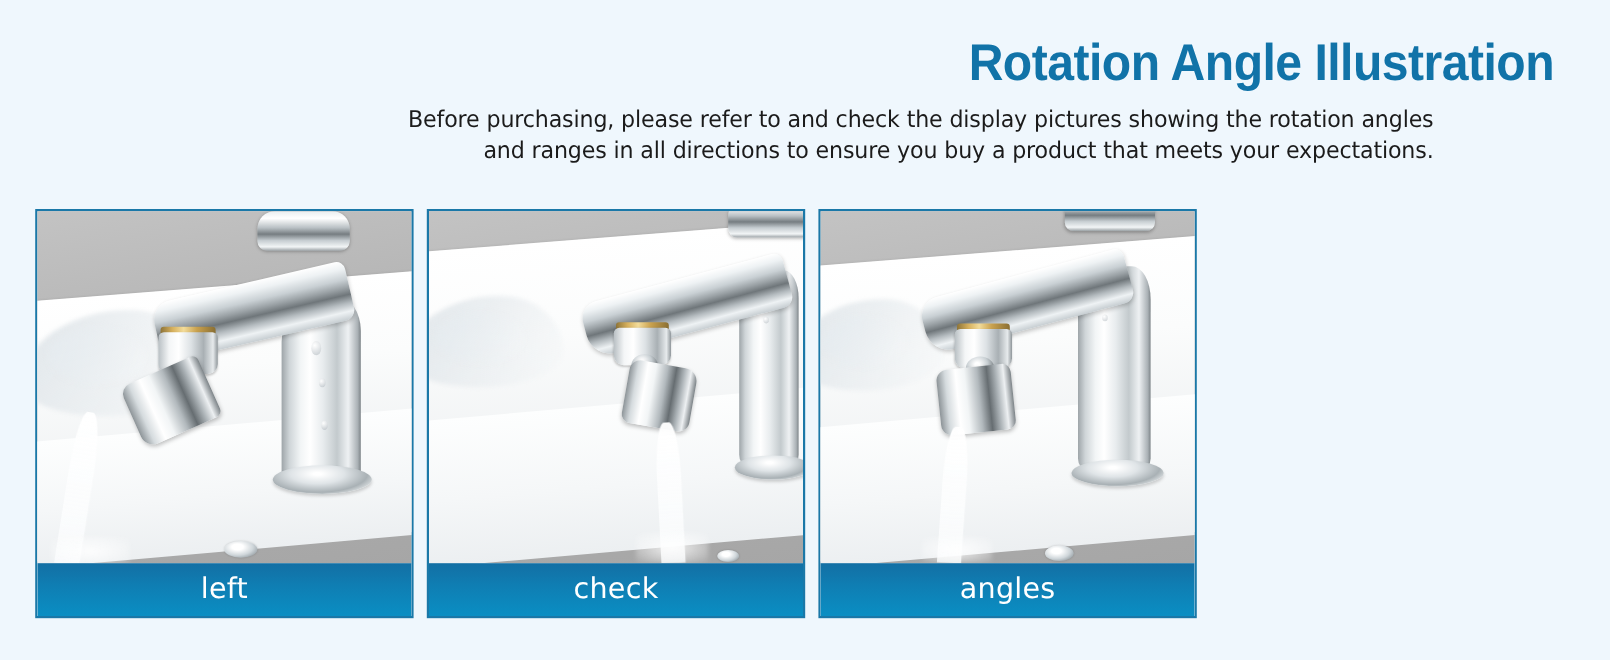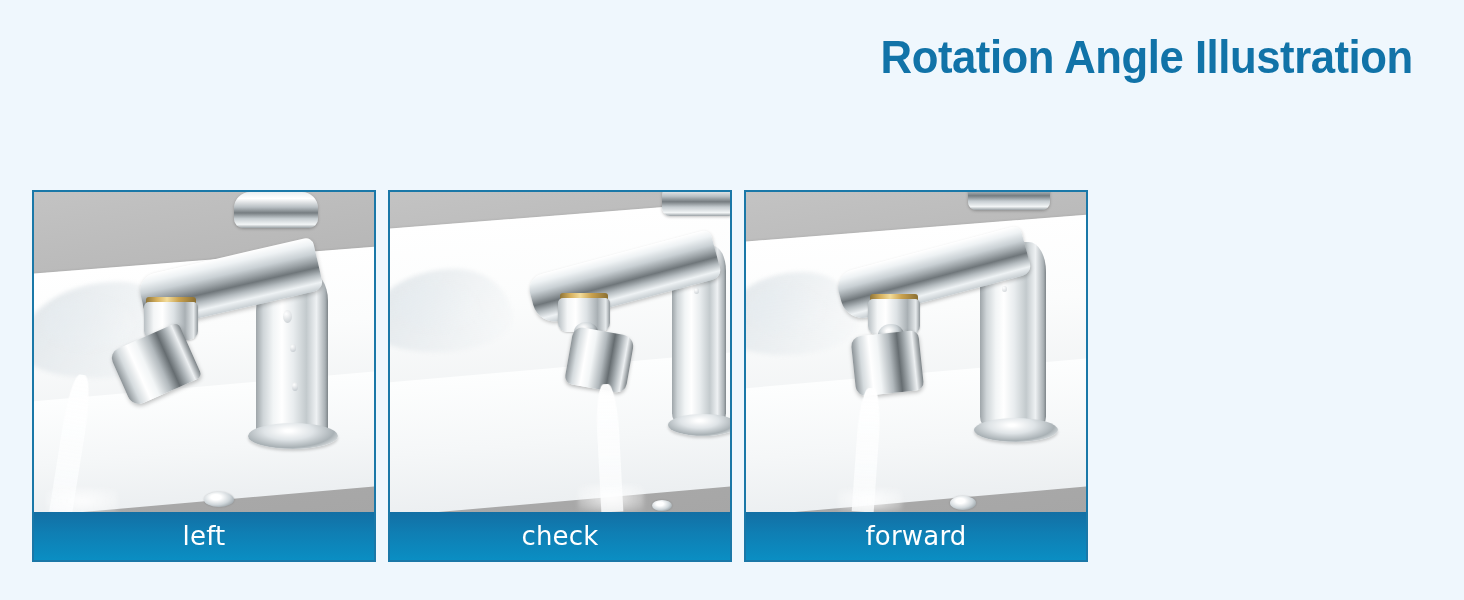--- a/index.html
+++ b/index.html
@@ -234,20 +234,24 @@
     filter: blur(0.4px);
   }
 </style>
 </head>
 <body>
 
 <div class="page">
 
   <div class="header">
     <h1 class="title">Rotation Angle Illustration</h1>
+    <div class="subtitle">
+      <span class="line">Before purchasing, please refer to and check the display pictures showing the rotation angles</span>
+      <span class="line">and ranges in all directions to ensure you buy a product that meets your expectations.</span>
+    </div>
   </div>
 
   <div class="panels">
 
     <div class="panel">
       <div class="panel-photo">
         <div class="scene">
           <div class="wall"></div>
           <div class="counter" style="height:74%"></div>
           <div class="counter2" style="height:36%"></div>
@@ -320,17 +324,17 @@
           <div class="handle" style="left:222px;top:-16px;width:82px;height:34px;border-radius:15px 15px 8px 8px;"></div>
           <div class="aer-gold" style="left:124px;top:102px;width:48px;height:8px;"></div>
           <div class="aer-collar" style="left:122px;top:107px;width:52px;height:36px;border-radius:5px 5px 9px 9px;"></div>
           <div class="aer-joint" style="left:132px;top:132px;width:26px;height:22px;"></div>
           <div class="aer-head" style="left:104px;top:138px;width:68px;height:60px;border-radius:10px 8px 8px 10px;transform:rotate(-6deg);transform-origin:right top;"></div>
           <div class="water" style="left:110px;top:196px;width:22px;height:124px;border-radius:40% 40% 0 0;transform:rotate(4deg);"></div>
           <div class="water-splash" style="left:92px;top:296px;width:64px;height:24px;"></div>
           <div class="droplet" style="left:256px;top:94px;width:5px;height:6px;"></div>
         </div>
       </div>
-      <div class="caption">forward</div>
+      <div class="caption">angles</div>
     </div>
 
   </div>
 </div>
 
 </body></html>

